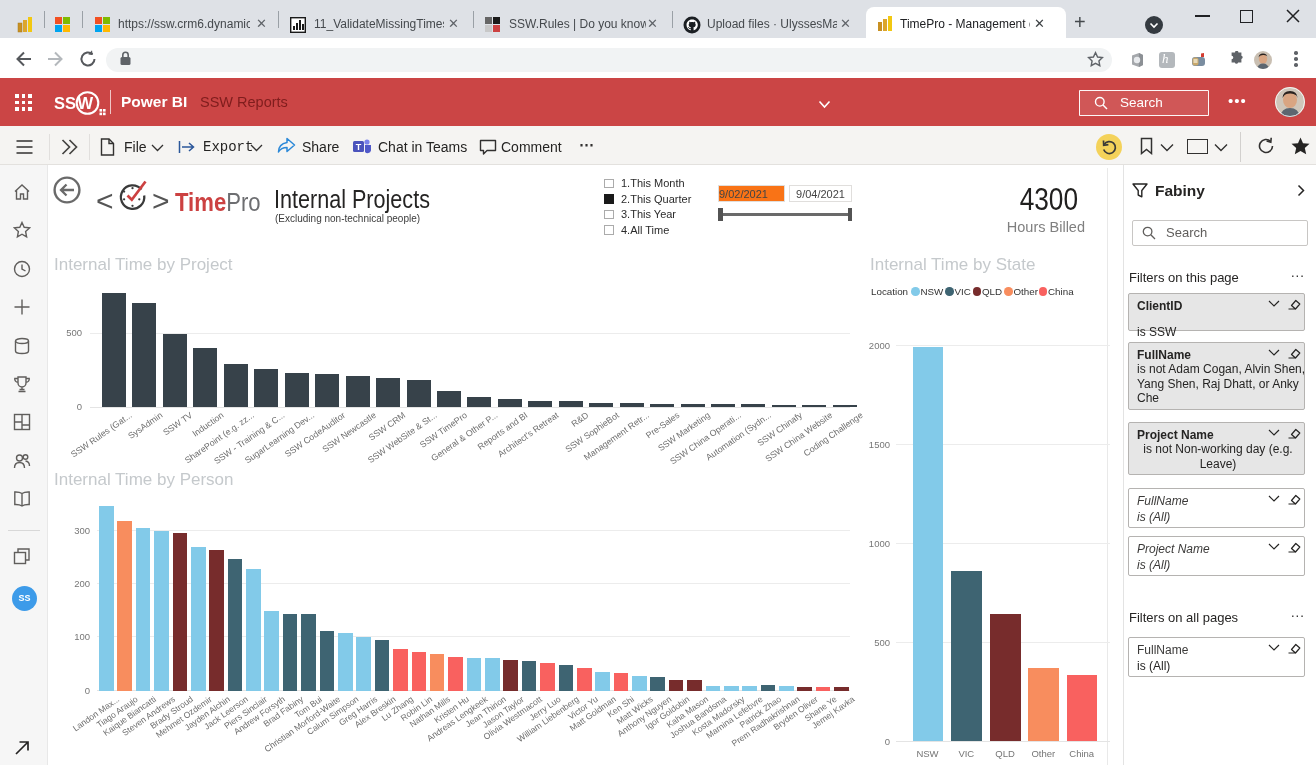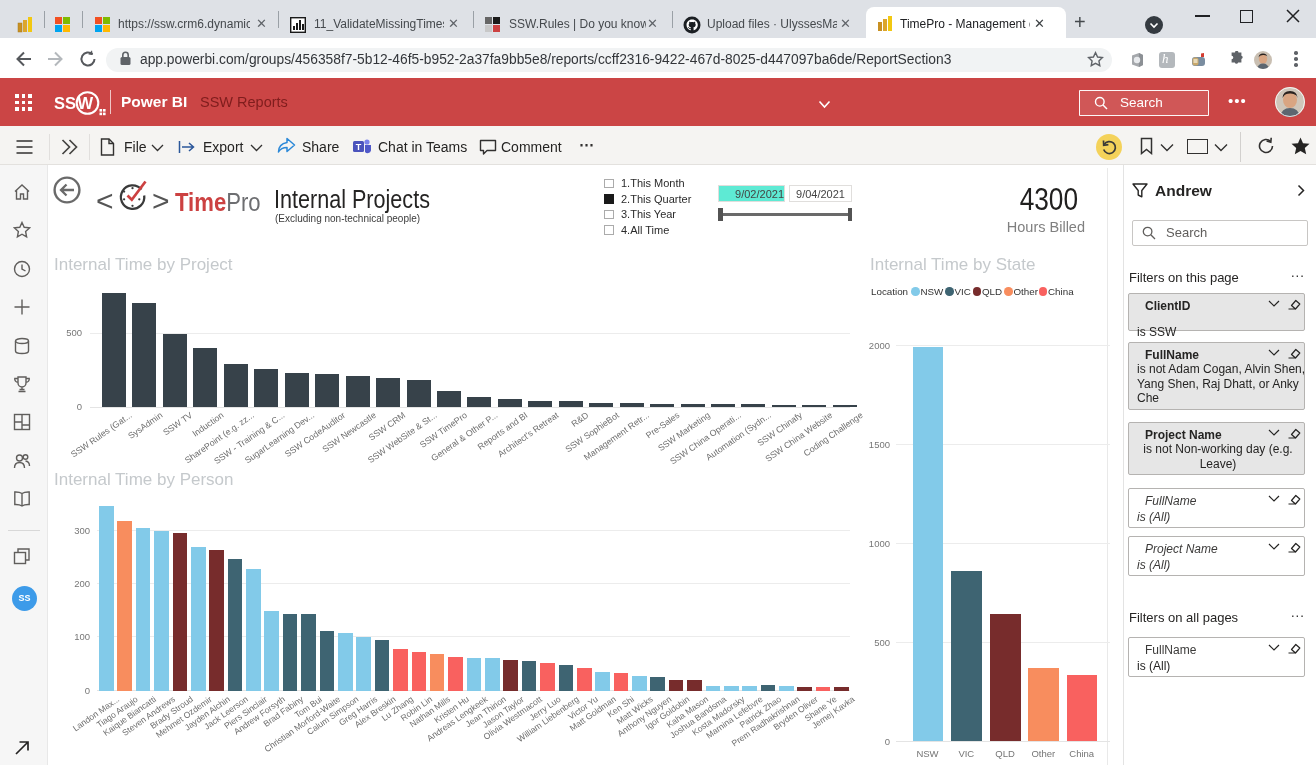--- a/index.html
+++ b/index.html
@@ -23,21 +23,21 @@
 #filterdiv { position:absolute; left:1123px; top:165px; width:1px; height:600px; background:#E3E3E3; }
 .ctitle { position:absolute; font-size:17px; color:#C5C9CC; white-space:nowrap; }
 .bar { position:absolute; }
 .ylab { position:absolute; font-size:9.5px; color:#777; text-align:right; width:30px; }
 .grid { position:absolute; height:1px; background:#ECECEC; }
 .xlab { position:absolute; font-size:8.8px; color:#6E6E6E; white-space:nowrap; transform:rotate(-35deg); transform-origin:100% 0%; text-align:right; }
 .slab { position:absolute; font-size:9.5px; color:#757575; text-align:center; }
 
 .fcard { position:absolute; left:1128px; width:177px; border:1px solid #B5B3B1; border-radius:2px; background:#fff; }
 .fcard.applied { background:#E6E6E6; }
-.fcard .t { position:absolute; left:16px; top:5px; font-size:12px; font-weight:bold; color:#252423; }
+.fcard .t { position:absolute; left:8px; top:5px; font-size:12px; font-weight:bold; color:#252423; }
 .fcard .b { position:absolute; left:8px; font-size:12px; color:#252423; line-height:14.5px; }
 .fcard.unapplied .t { font-weight:normal; font-style:italic; color:#3b3a39;}
 .fcard.unapplied .b { font-style:italic; color:#3b3a39;}
 .fcard.unapplied2 .t { font-weight:normal; color:#3b3a39;}
 </style></head><body>
 <div id="root">
 <div id="tabstrip"></div>
     <svg class="abs" style="left:17px;top:17px" width="16" height="16" viewBox="0 0 16 16">
 <rect x="1" y="6" width="4" height="9" fill="#C89022"></rect>
       <rect x="6" y="3" width="4" height="12" fill="#DCA62C"></rect>
@@ -113,21 +113,20 @@
 <path d="M3 10 H16 M10 3.5 L16.5 10 L10 16.5" stroke="#B4B8BC" stroke-width="2" fill="none"></path>
     </svg>
     <svg class="abs" style="left:78px;top:49px" width="20" height="20" viewBox="0 0 20 20">
 <path d="M16.5 10 a6.5 6.5 0 1 1 -2-4.7" stroke="#55585C" stroke-width="2" fill="none"></path>
 <path d="M14 1.2 L14.7 5.9 L10.3 5.4 Z" fill="#55585C"></path>
     </svg>
     <svg class="abs" style="left:120px;top:51px" width="11" height="15" viewBox="0 0 11 15">
 <rect x="0.5" y="6" width="10" height="8" rx="1.5" fill="#5F6368"></rect>
 <path d="M2.8 6 V4 a2.7 2.7 0 0 1 5.4 0 V6" stroke="#5F6368" stroke-width="1.6" fill="none"></path>
     </svg>
-    <div class="abs" style="left:140px;top:51.5px;font-size:13.8px;color:#33363A;white-space:nowrap;">app.powerbi.com/groups/456358f7-5b12-46f5-b952-2a37fa9bb5e8/reports/ccff2316-9422-467d-8025-d447097ba6de/ReportSection3</div>
     <svg class="abs" style="left:1087px;top:51px" width="17" height="17" viewBox="0 0 17 17">
 <path d="M8.5 1.6 L10.6 6 L15.4 6.6 L11.9 9.9 L12.8 14.7 L8.5 12.4 L4.2 14.7 L5.1 9.9 L1.6 6.6 L6.4 6 Z" fill="none" stroke="#5F6368" stroke-width="1.4"></path>
     </svg>
     <svg class="abs" style="left:1129px;top:52px" width="16" height="16" viewBox="0 0 16 16">
 <path d="M10 1 L14 3 V13 L10 15 L3 12.5 V3.5 Z" fill="#A5A8AC"></path>
       <path d="M10 1 L14 3 V13 L10 15 V1 Z" fill="#8C9095"></path>
       <circle cx="8" cy="8" r="3.2" fill="#E8EAED"></circle>
     </svg>
     <div class="abs" style="left:1159px;top:52px;width:16px;height:16px;background:#B4B8BC;border-radius:3px;"></div>
     <div class="abs" style="left:1162px;top:51px;font-size:13px;color:#fff;font-style:italic;font-family:'Liberation Serif',serif;">h</div>
@@ -215,21 +214,21 @@
 <path d="M1.5 1 H9 L13.5 5.5 V17 H1.5 Z" fill="none" stroke="#323130" stroke-width="1.4"></path>
 <path d="M9 1 V5.5 H13.5" fill="none" stroke="#323130" stroke-width="1.4"></path>
     </svg>
     <div class="tbtext" style="left:124px;">File</div>
     <svg class="abs" style="left:151px;top:144px" width="13" height="8" viewBox="0 0 13 8">
       <path d="M1 1 L6.5 6.5 L12 1" stroke="#323130" stroke-width="1.3" fill="none"></path>
     </svg>
     <svg class="abs" style="left:178px;top:140px" width="17" height="14" viewBox="0 0 17 14">
 <path d="M1.5 1 V13 M4 7 H15 M11 3 L15.5 7 L11 11" stroke="#2B579A" stroke-width="1.5" fill="none"></path>
     </svg>
-    <div class="tbtext" style="left:203px;">Export</div>
+    <div class="tbtext" style="left:203px;font-family:Liberation Mono, monospace;">Export</div>
     <svg class="abs" style="left:250px;top:144px" width="13" height="8" viewBox="0 0 13 8">
       <path d="M1 1 L6.5 6.5 L12 1" stroke="#323130" stroke-width="1.3" fill="none"></path>
     </svg>
     <svg class="abs" style="left:277px;top:137px" width="19" height="19" viewBox="0 0 19 19">
 <path d="M10 5.5 L10 1.5 L17.5 8 L10 14.5 L10 10.5 Q4 10.5 1.5 15 Q1.5 7 10 5.5 Z" fill="none" stroke="#2B88D8" stroke-width="1.5" stroke-linejoin="round"></path>
     </svg>
     <div class="tbtext" style="left:302px;">Share</div>
     <svg class="abs" style="left:352px;top:138px" width="20" height="18" viewBox="0 0 20 18">
 <circle cx="15" cy="4" r="2.6" fill="#7B83EB"></circle>
       <circle cx="17" cy="9" r="0" fill="#7B83EB"></circle>
@@ -333,21 +332,21 @@
     <div class="abs" style="left:274px;top:184px;font-size:26px;color:#252423;font-weight:400;transform:scaleX(0.83);transform-origin:0 0;white-space:nowrap;">Internal Projects</div>
     <div class="abs" style="left:275px;top:213px;font-size:10px;color:#3b3b3b;">(Excluding non-technical people)</div>
     <div class="abs" style="left:604px;top:178.5px;width:9.5px;height:9.5px;background:#fff;border:1px solid #ABABAB;"></div>
     <div class="abs" style="left:621px;top:177.0px;font-size:11px;color:#2b2b2b;">1.This Month</div>
     <div class="abs" style="left:604px;top:194px;width:9.5px;height:9.5px;background:#1a1a1a;border:1px solid #1a1a1a;"></div>
     <div class="abs" style="left:621px;top:192.5px;font-size:11px;color:#2b2b2b;">2.This Quarter</div>
     <div class="abs" style="left:604px;top:209.5px;width:9.5px;height:9.5px;background:#fff;border:1px solid #ABABAB;"></div>
     <div class="abs" style="left:621px;top:208.0px;font-size:11px;color:#2b2b2b;">3.This Year</div>
     <div class="abs" style="left:604px;top:225px;width:9.5px;height:9.5px;background:#fff;border:1px solid #ABABAB;"></div>
     <div class="abs" style="left:621px;top:223.5px;font-size:11px;color:#2b2b2b;">4.All Time</div>
-    <div class="abs" style="left:718px;top:184.5px;width:67px;height:17px;border:1px solid #E0DEDC;background:#5eead4;text-align:right;font-size:11px;color:#444;line-height:16px;">9/02/2021</div>
+    <div class="abs" style="left:718px;top:184.5px;width:67px;height:17px;border:1px solid #E0DEDC;background:#f97316;text-align:left;font-size:11px;color:#444;line-height:16px;">9/02/2021</div>
     <div class="abs" style="left:789px;top:184.5px;width:63px;height:17px;border:1px solid #E0DEDC;background:#fff;text-align:center;font-size:11px;color:#444;line-height:16px;">9/04/2021</div>
     <div class="abs" style="left:719px;top:212.5px;width:132px;height:3.6px;background:#6A6A6A;"></div>
     <div class="abs" style="left:718px;top:207.5px;width:4.6px;height:13.5px;background:#535353;"></div>
     <div class="abs" style="left:847.5px;top:207.5px;width:4.6px;height:13.5px;background:#535353;"></div>
     <div class="abs" style="left:950px;top:181px;width:128px;text-align:right;font-size:32px;color:#21201F;transform:scaleX(0.82);transform-origin:100% 0;">4300</div>
     <div class="abs" style="left:950px;top:219px;width:135px;text-align:right;font-size:14.5px;color:#808080;">Hours Billed</div>
     <div class="ctitle" style="left:54px;top:255px;">Internal Time by Project</div>
     <div class="grid" style="left:90px;top:332.8px;width:760px;"></div>
     <div class="grid" style="left:90px;top:406.8px;width:760px;background:#E4E4E4;"></div>
     <div class="ylab" style="left:52px;top:327px;">500</div>
@@ -521,21 +520,21 @@
     <div class="slab" style="left:941.3px;top:747.5px;width:50px;">VIC</div>
     <div class="bar" style="left:990.1px;top:613.5px;width:30.5px;height:127px;background:#772C2C;"></div>
     <div class="slab" style="left:980.1px;top:747.5px;width:50px;">QLD</div>
     <div class="bar" style="left:1028.3px;top:667.5px;width:30.5px;height:73px;background:#F88D5E;"></div>
     <div class="slab" style="left:1018.3px;top:747.5px;width:50px;">Other</div>
     <div class="bar" style="left:1066.7px;top:674.5px;width:30.5px;height:66px;background:#F9615F;"></div>
     <div class="slab" style="left:1056.7px;top:747.5px;width:50px;">China</div>
     <svg class="abs" style="left:1132px;top:183px" width="16" height="15" viewBox="0 0 16 15">
 <path d="M1 1 H15 L9.8 7.5 V13.8 L6.2 12 V7.5 Z" fill="none" stroke="#252423" stroke-width="1.4" stroke-linejoin="round"></path>
     </svg>
-    <div class="abs" style="left:1155px;top:182px;font-size:15.5px;font-weight:bold;color:#252423;">Andrew</div>
+    <div class="abs" style="left:1155px;top:182px;font-size:15.5px;font-weight:bold;color:#252423;">Fabiny</div>
     <svg class="abs" style="left:1297px;top:184px" width="8" height="13" viewBox="0 0 8 13">
       <path d="M1.5 1.5 L6.5 6.5 L1.5 11.5" stroke="#252423" stroke-width="1.5" fill="none"></path>
     </svg>
     <div class="abs" style="left:1132px;top:220px;width:176px;height:26px;border:1px solid #C8C6C4;border-radius:2px;background:#fff;"></div>
     <svg class="abs" style="left:1142px;top:226px" width="14" height="14" viewBox="0 0 14 14">
       <circle cx="5.6" cy="5.6" r="4.3" stroke="#605E5C" stroke-width="1.3" fill="none"></circle>
       <path d="M8.8 8.8 L13 13" stroke="#605E5C" stroke-width="1.3"></path>
     </svg>
     <div class="abs" style="left:1166px;top:225px;font-size:13px;color:#605E5C;">Search</div>
     <div class="abs" style="left:1129px;top:270px;font-size:13px;color:#252423;">Filters on this page</div>

